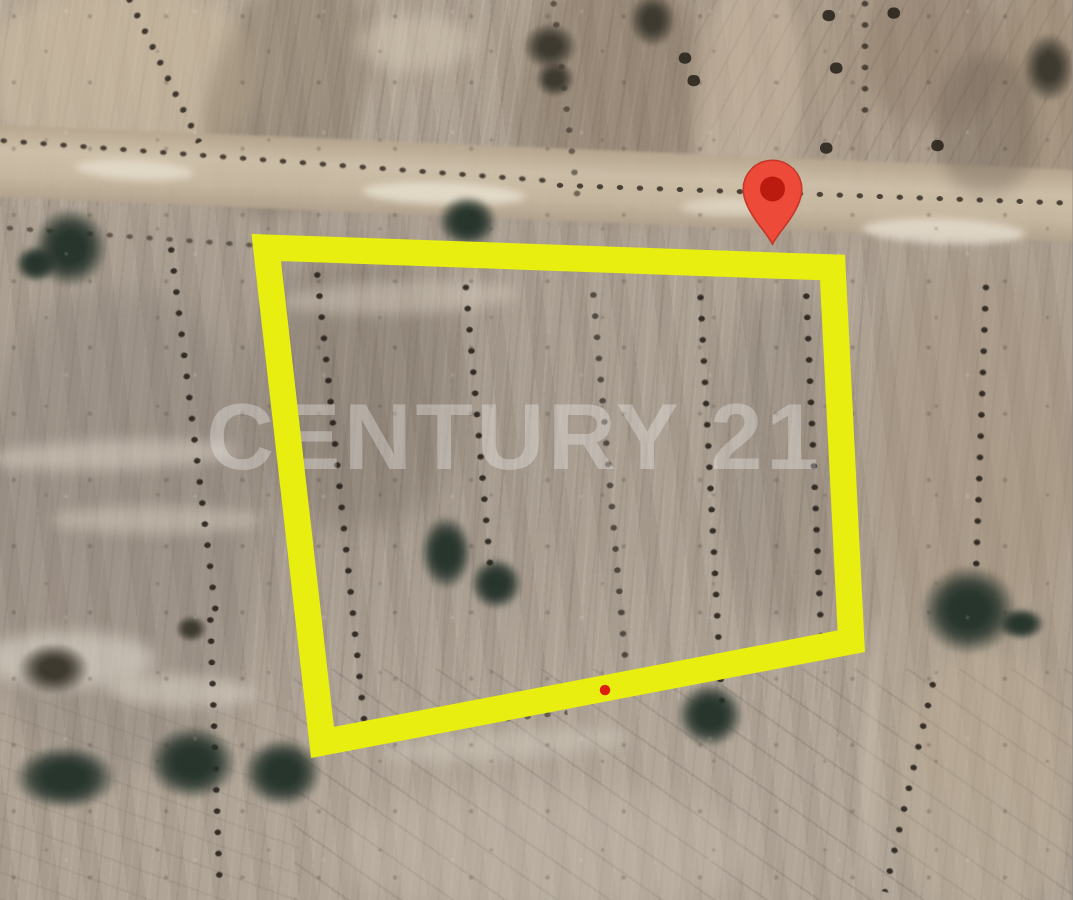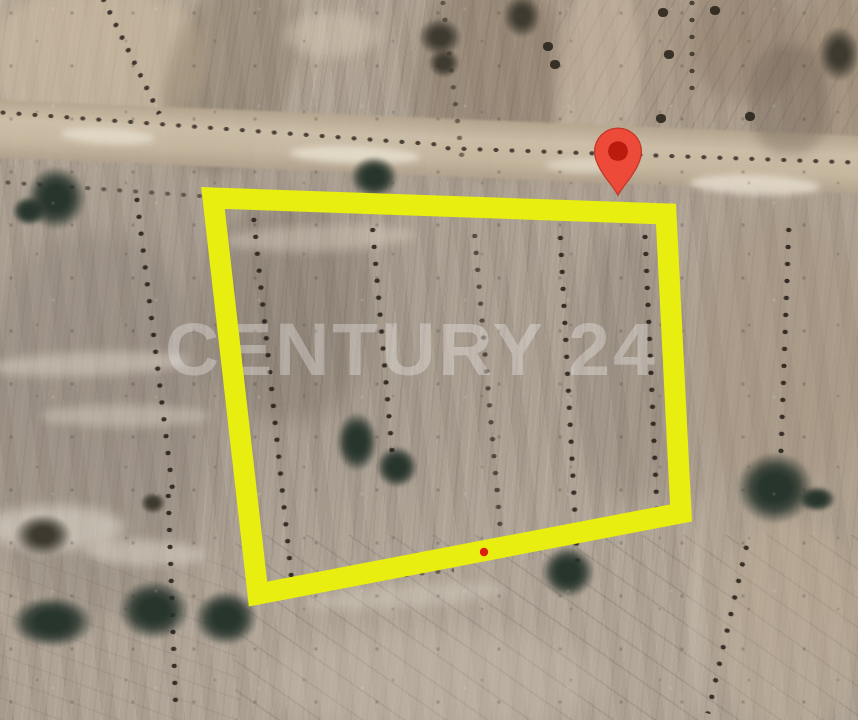--- a/index.html
+++ b/index.html
@@ -153,21 +153,21 @@
   <div class="speck" style="left:543px;top:42px;"></div>
   <div class="speck" style="left:550px;top:60px;"></div>
   <div class="speck" style="left:658px;top:8px;"></div>
   <div class="speck" style="left:664px;top:50px;"></div>
   <div class="speck" style="left:656px;top:114px;"></div>
   <div class="speck" style="left:710px;top:6px;"></div>
   <div class="speck" style="left:745px;top:112px;"></div>
 
   <div class="speckle"></div>
 
-  <div class="watermark">CENTURY 24</div>
+  <div class="watermark">CENTURY 21</div>
 
   <svg class="boundary-svg" width="858" height="720" viewBox="0 0 858 720">
     <polygon fill="none" stroke-linejoin="miter" points="213,198 666,214 681,513 258,594" stroke="#e8ee10" stroke-width="21"></polygon>
     <circle cx="484" cy="552" r="4.2" fill="#de1e0d"></circle>
   </svg>
 
   <svg class="pin-svg" width="58" height="78" viewBox="0 0 24 36">
     <path stroke-width="0.6" d="M12 1 C6 1 1.2 5.8 1.2 11.8 C1.2 16.5 4.5 21.5 7.3 25.2 C9.3 27.8 11 29.9 12 32 C13 29.9 14.7 27.8 16.7 25.2 C19.5 21.5 22.8 16.5 22.8 11.8 C22.8 5.8 18 1 12 1 Z" fill="#ed4a39" stroke="#c43829"></path>
     <circle cx="12" cy="11.6" r="4.6" fill="#bb1a0e"></circle>
   </svg>

